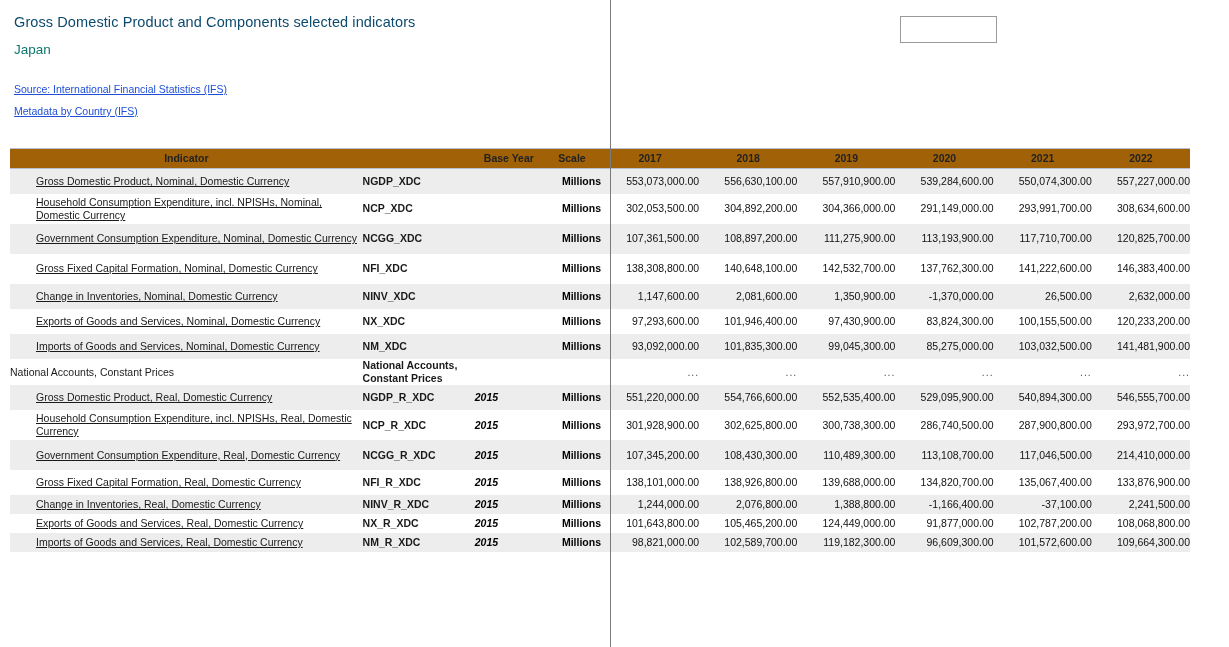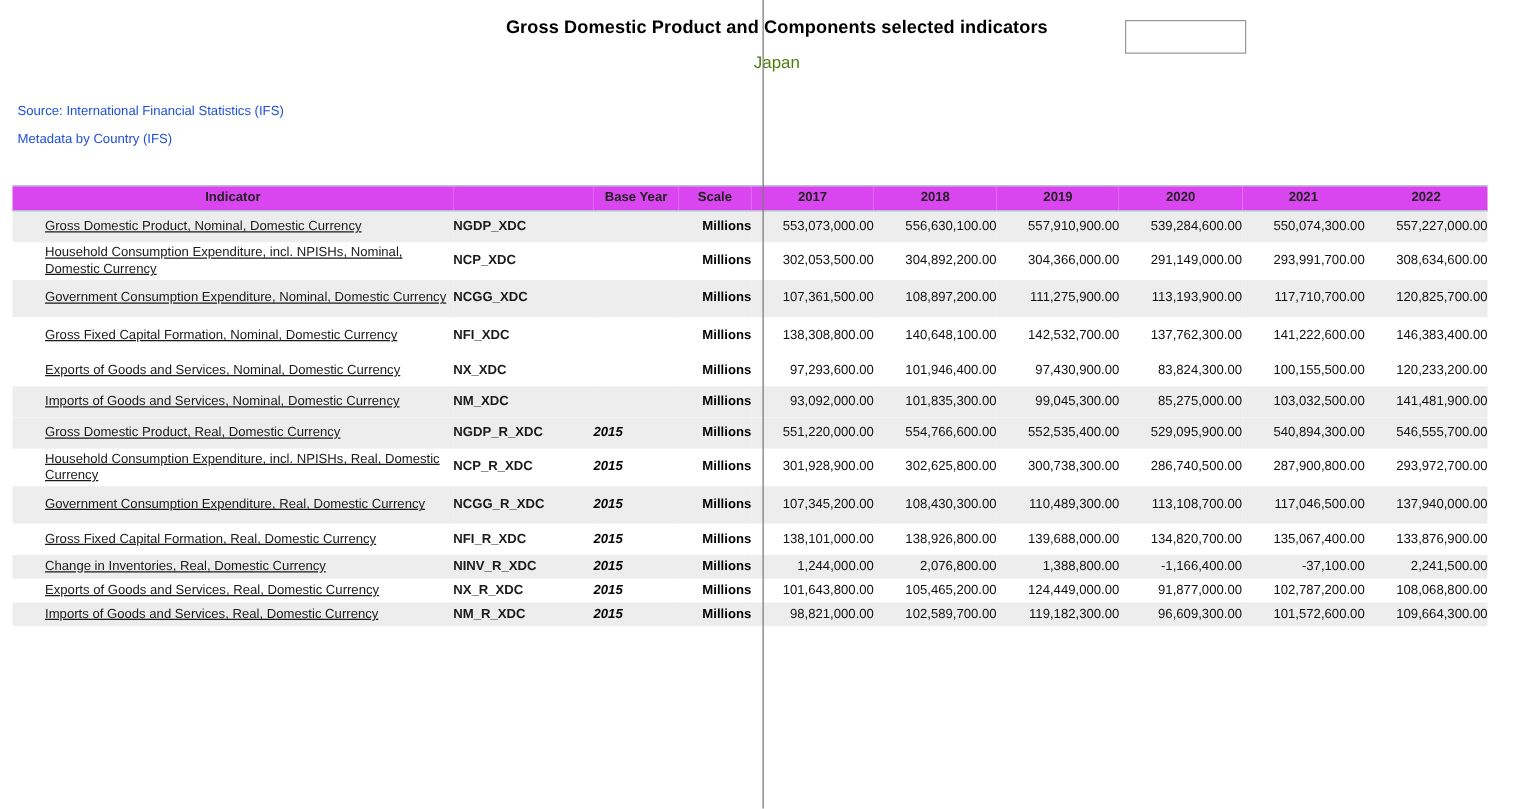--- a/index.html
+++ b/index.html
@@ -24,38 +24,37 @@
     width: 1px;
     height: 647px;
     background: #7a7a7a;
     z-index: 5;
   }
   .header-area {
     padding: 14px 0 0 14px;
   }
   .doc-title {
     font-size: 14.5px;
-    font-weight: bold;
-    color: #000000;
+    font-weight: normal;
+    color: #0c4a6e;
     letter-spacing: 0.1px;
-    text-align: center;
   }
   .doc-country {
     font-size: 13.5px;
-    color: #4d7c0f;
+    color: #0f766e;
     margin-top: 12px;
-    text-align: center;
   }
   .links {
     margin-top: 26px;
   }
   .doc-link {
     display: block;
     font-size: 10.5px;
     color: #1f4fd8;
+    text-decoration: underline;
     margin-bottom: 10px;
     width: max-content;
     cursor: pointer;
   }
   .search-box {
     position: absolute;
     left: 900px;
     top: 16px;
     width: 97px;
     height: 27px;
@@ -87,21 +86,21 @@
     table-layout: fixed;
     width: 1180px;
   }
   table.grid th, table.grid td {
     padding: 0;
     vertical-align: middle;
     font-size: 10.5px;
     line-height: 1.25;
   }
   thead th {
-    background: #d946ef;
+    background: #a16207;
     border-top: 1px solid #b9bed0;
     border-bottom: 1px solid #b9bed0;
     height: 19px;
     font-weight: bold;
     font-size: 10.5px;
     color: #222;
     text-align: center;
   }
   .col-ind      { width: 352px; }
   .col-code     { width: 112px; }
@@ -241,20 +240,32 @@
           <td class="code">NFI_XDC</td>
           <td class="base"></td>
           <td class="scale">Millions</td>
           <td class="val">138,308,800.00</td>
           <td class="val">140,648,100.00</td>
           <td class="val">142,532,700.00</td>
           <td class="val">137,762,300.00</td>
           <td class="val">141,222,600.00</td>
           <td class="val">146,383,400.00</td>
         </tr>
+        <tr class="alt rowmed">
+          <td class="ind sub">Change in Inventories, Nominal, Domestic Currency</td>
+          <td class="code">NINV_XDC</td>
+          <td class="base"></td>
+          <td class="scale">Millions</td>
+          <td class="val">1,147,600.00</td>
+          <td class="val">2,081,600.00</td>
+          <td class="val">1,350,900.00</td>
+          <td class="val">-1,370,000.00</td>
+          <td class="val">26,500.00</td>
+          <td class="val">2,632,000.00</td>
+        </tr>
         <tr class="rowmed">
           <td class="ind sub">Exports of Goods and Services, Nominal, Domestic Currency</td>
           <td class="code">NX_XDC</td>
           <td class="base"></td>
           <td class="scale">Millions</td>
           <td class="val">97,293,600.00</td>
           <td class="val">101,946,400.00</td>
           <td class="val">97,430,900.00</td>
           <td class="val">83,824,300.00</td>
           <td class="val">100,155,500.00</td>
@@ -265,20 +276,32 @@
           <td class="code">NM_XDC</td>
           <td class="base"></td>
           <td class="scale">Millions</td>
           <td class="val">93,092,000.00</td>
           <td class="val">101,835,300.00</td>
           <td class="val">99,045,300.00</td>
           <td class="val">85,275,000.00</td>
           <td class="val">103,032,500.00</td>
           <td class="val">141,481,900.00</td>
         </tr>
+        <tr class="rowmed">
+          <td class="ind group">National Accounts, Constant Prices</td>
+          <td class="code">National Accounts, Constant Prices</td>
+          <td class="base"></td>
+          <td class="scale"></td>
+          <td class="dots">...</td>
+          <td class="dots">...</td>
+          <td class="dots">...</td>
+          <td class="dots">...</td>
+          <td class="dots">...</td>
+          <td class="dots">...</td>
+        </tr>
         <tr class="alt rowmed">
           <td class="ind sub">Gross Domestic Product, Real, Domestic Currency</td>
           <td class="code">NGDP_R_XDC</td>
           <td class="base">2015</td>
           <td class="scale">Millions</td>
           <td class="val">551,220,000.00</td>
           <td class="val">554,766,600.00</td>
           <td class="val">552,535,400.00</td>
           <td class="val">529,095,900.00</td>
           <td class="val">540,894,300.00</td>
@@ -299,21 +322,21 @@
         <tr class="alt rowtall">
           <td class="ind sub">Government Consumption Expenditure, Real, Domestic Currency</td>
           <td class="code">NCGG_R_XDC</td>
           <td class="base">2015</td>
           <td class="scale">Millions</td>
           <td class="val">107,345,200.00</td>
           <td class="val">108,430,300.00</td>
           <td class="val">110,489,300.00</td>
           <td class="val">113,108,700.00</td>
           <td class="val">117,046,500.00</td>
-          <td class="val">137,940,000.00</td>
+          <td class="val">214,410,000.00</td>
         </tr>
         <tr class="rowmed">
           <td class="ind sub">Gross Fixed Capital Formation, Real, Domestic Currency</td>
           <td class="code">NFI_R_XDC</td>
           <td class="base">2015</td>
           <td class="scale">Millions</td>
           <td class="val">138,101,000.00</td>
           <td class="val">138,926,800.00</td>
           <td class="val">139,688,000.00</td>
           <td class="val">134,820,700.00</td>

